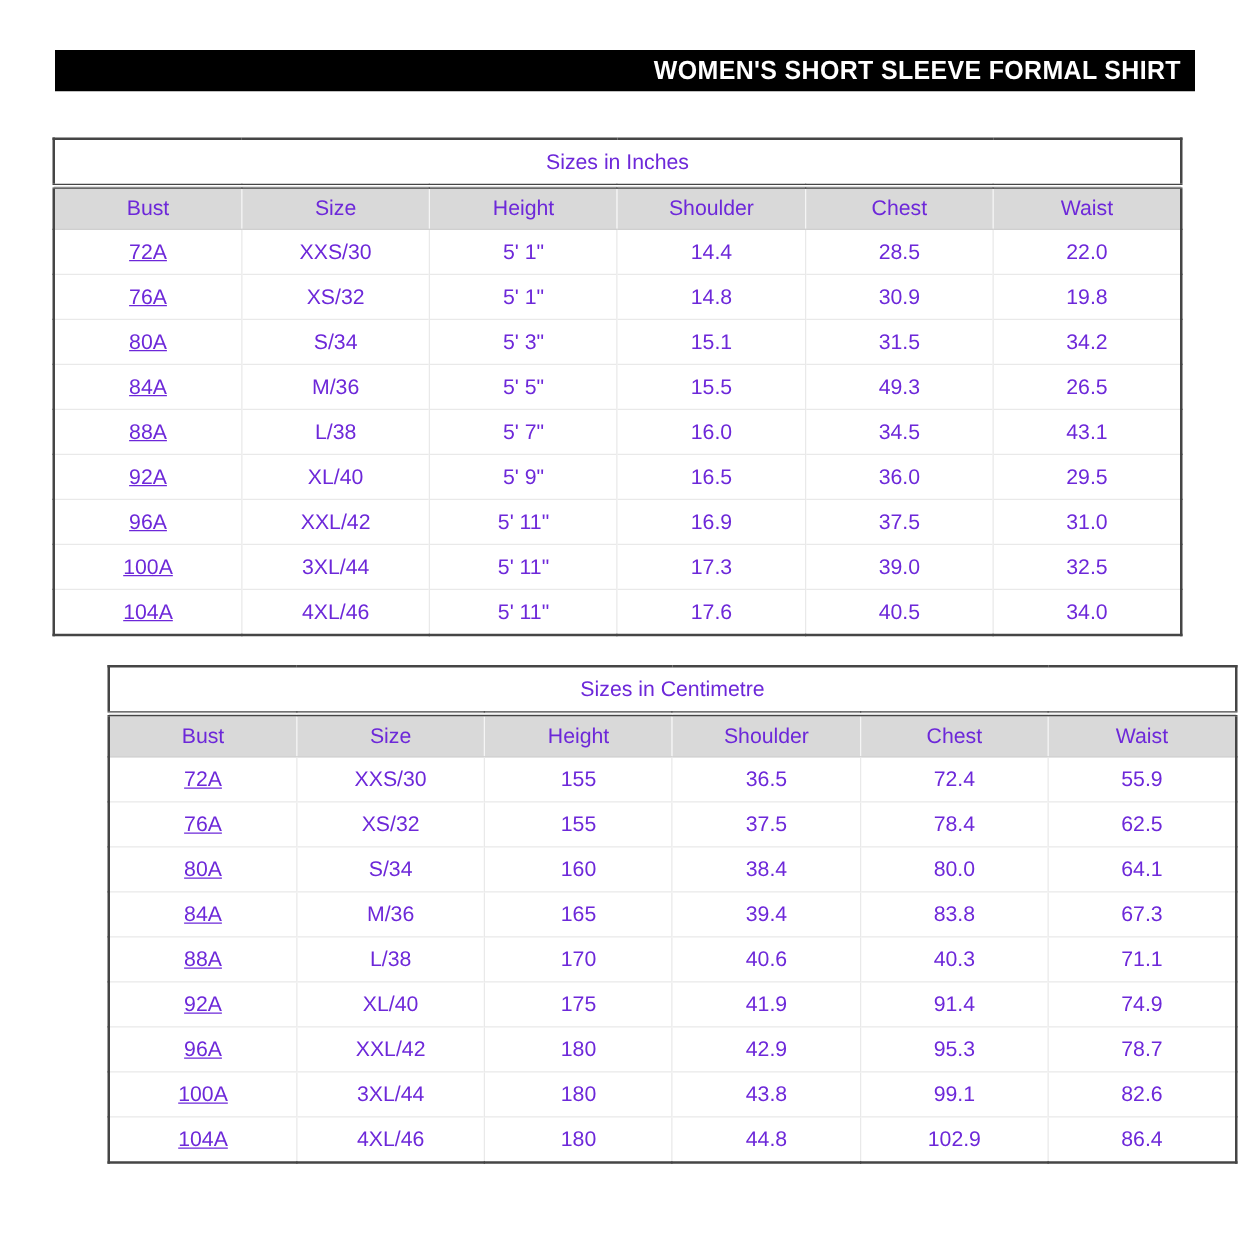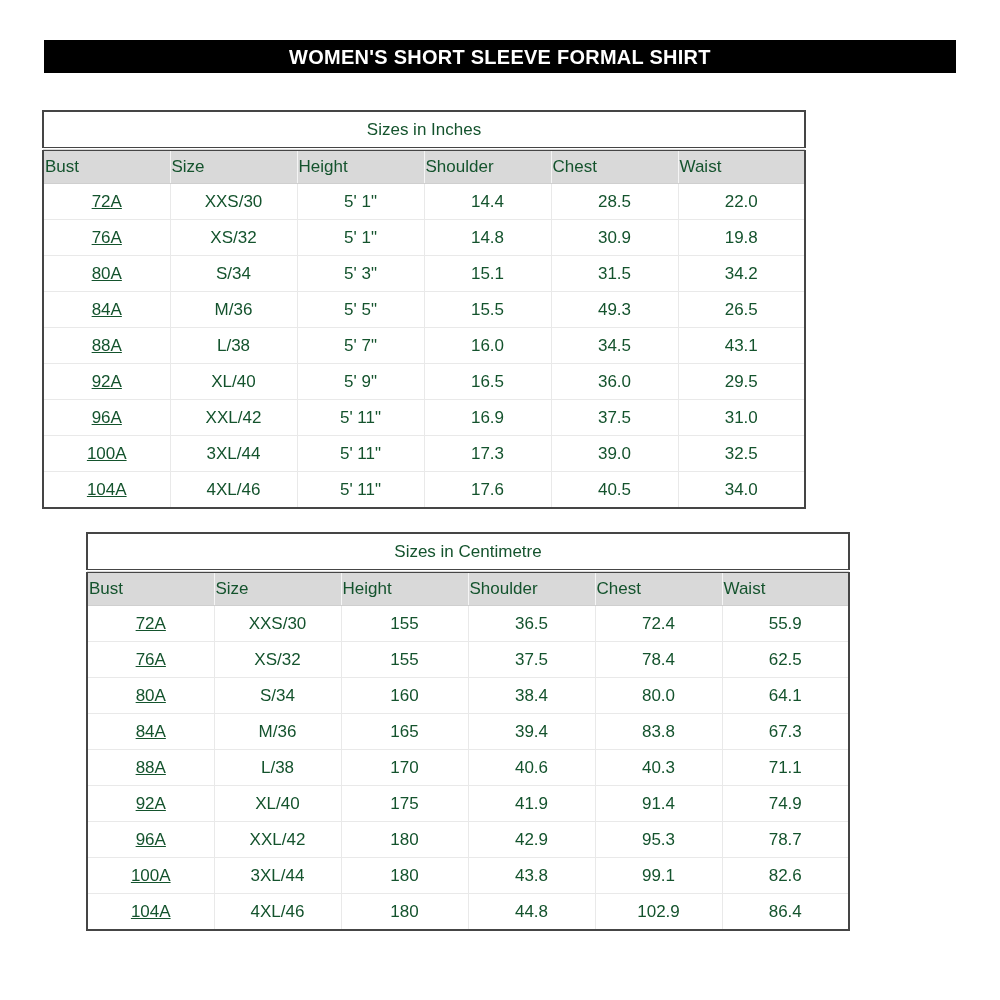--- a/index.html
+++ b/index.html
@@ -22,53 +22,54 @@
   .banner {
     position: absolute;
     left: 44px;
     top: 40px;
     width: 912px;
     height: 33px;
     background: #000000;
     color: #ffffff;
     display: flex;
     align-items: center;
-    justify-content: center;
+    justify-content: flex-end;
   }
   .banner-text {
     font-size: 21px;
     font-weight: bold;
     letter-spacing: 0.3px;
     transform: scaleX(0.95);
     white-space: nowrap;
   }
   table.size-table {
     position: absolute;
     left: 42px;
-    width: 764px;
+    width: 904px;
     border-collapse: collapse;
     table-layout: fixed;
     font-size: 17px;
-    color: #14532d;
+    color: #6d28d9;
     border: 2px solid #454545;
     background: #ffffff;
   }
   table.size-table.t1 { top: 110px; }
   table.size-table.t2 { top: 532px; margin-left: 44px; }
   td.table-title-cell {
     height: 33px;
     text-align: center;
     vertical-align: middle;
     font-size: 17px;
     border-bottom: 4px double #454545;
     background: #ffffff;
   }
   tr.header-row td {
     background: #d9d9d9;
     height: 30px;
+    text-align: center;
     vertical-align: middle;
     font-size: 17px;
     border-left: 1px solid #f5f5f5;
     border-bottom: 1px solid #cfcfcf;
   }
   tr.header-row td:first-child { border-left: none; }
   tbody.data td {
     height: 33px;
     text-align: center;
     vertical-align: middle;

